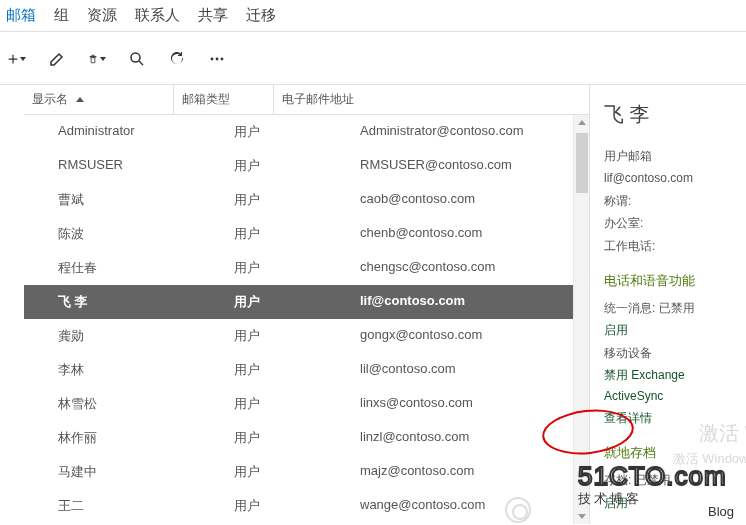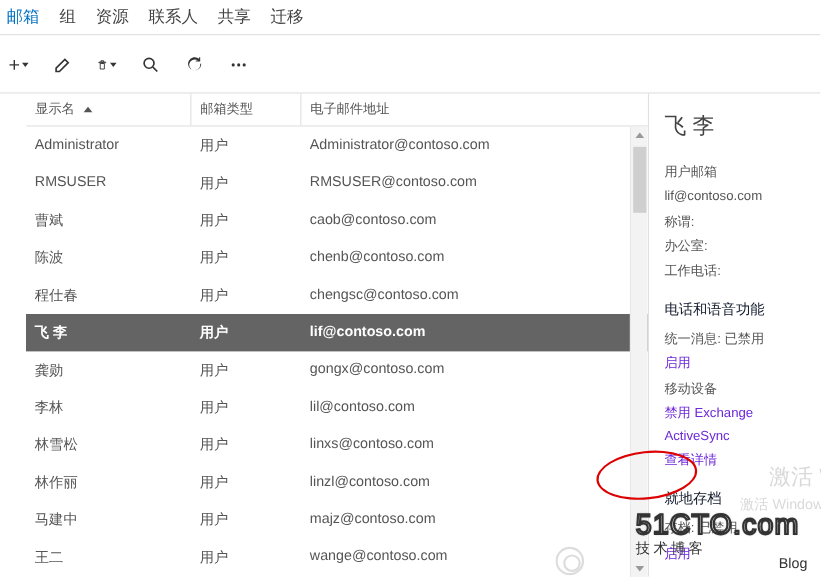--- a/index.html
+++ b/index.html
@@ -100,21 +100,21 @@
     position: relative;
   }
   .row {
     display: flex;
     font-size: 13px;
     color: #555;
     cursor: pointer;
   }
   .row .cell {
     padding: 8px 8px;
-    overflow: hidden; text-overflow: ellipsis; white-space: nowrap;
+    overflow: hidden; text-overflow: ellipsis; white-space: nowrap; margin-left: 26px;
   }
   .cell.c1 { flex: 0 0 150px; }
   .cell.c2 { flex: 0 0 100px; }
   .cell.c3 { flex: 1; }
   .row.selected {
     background: #646464;
     color: #fff;
     font-weight: 600;
   }
   
@@ -140,22 +140,22 @@
     background: #cfcfcf;
   }
   
   .detail-title {
     font-size: 20px;
     color: #444;
     margin-bottom: 18px;
   }
   .detail-body { font-size: 12px; color:#555; line-height: 1.7; }
   .detail-body .dl { margin-bottom: 2px; }
-  .section-title { font-size: 13px; color:#0f172a; margin-top: 14px; margin-bottom: 6px; }
-  .link { color: #6d28d9; cursor: pointer; }
+  .section-title { font-size: 13px; color:#4d7c0f; margin-top: 14px; margin-bottom: 6px; }
+  .link { color: #14532d; cursor: pointer; }
   
   .annotation {
     position: absolute;
     border: 2px solid #d00;
     border-radius: 50%;
     width: 92px; height: 44px;
     transform: rotate(-6deg);
     pointer-events: none;
     right: 112px;
     top: 410px;

